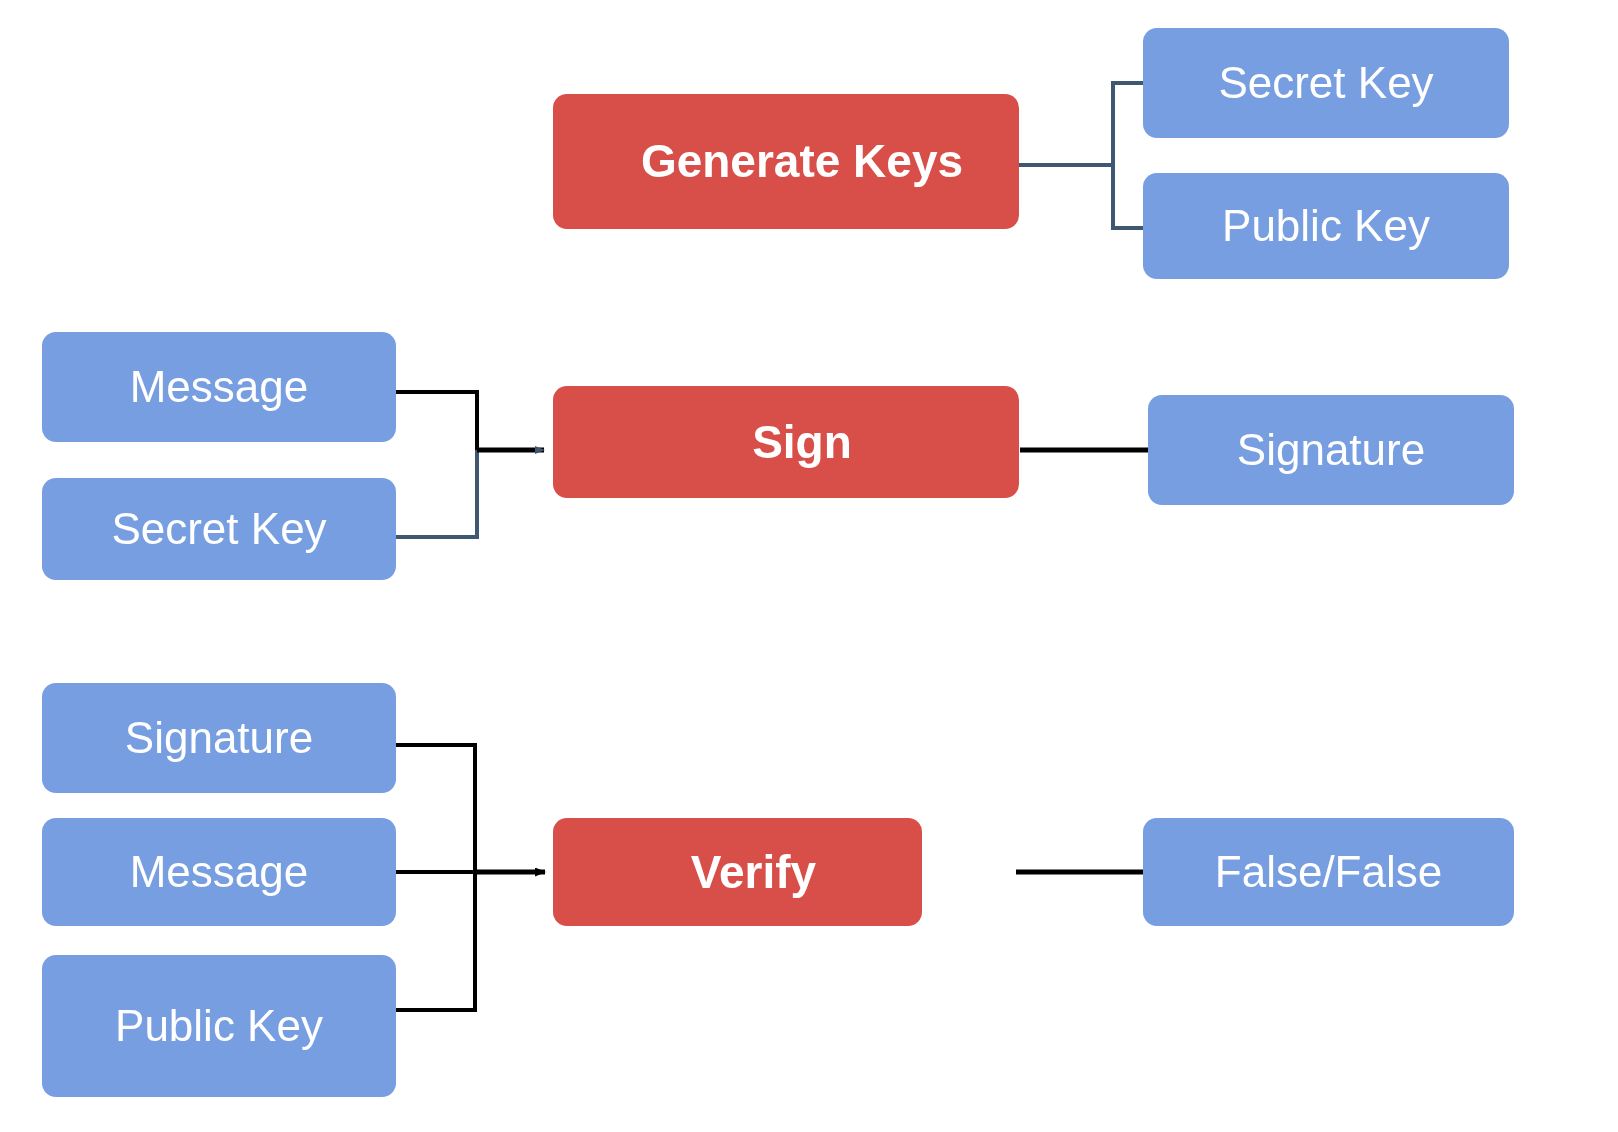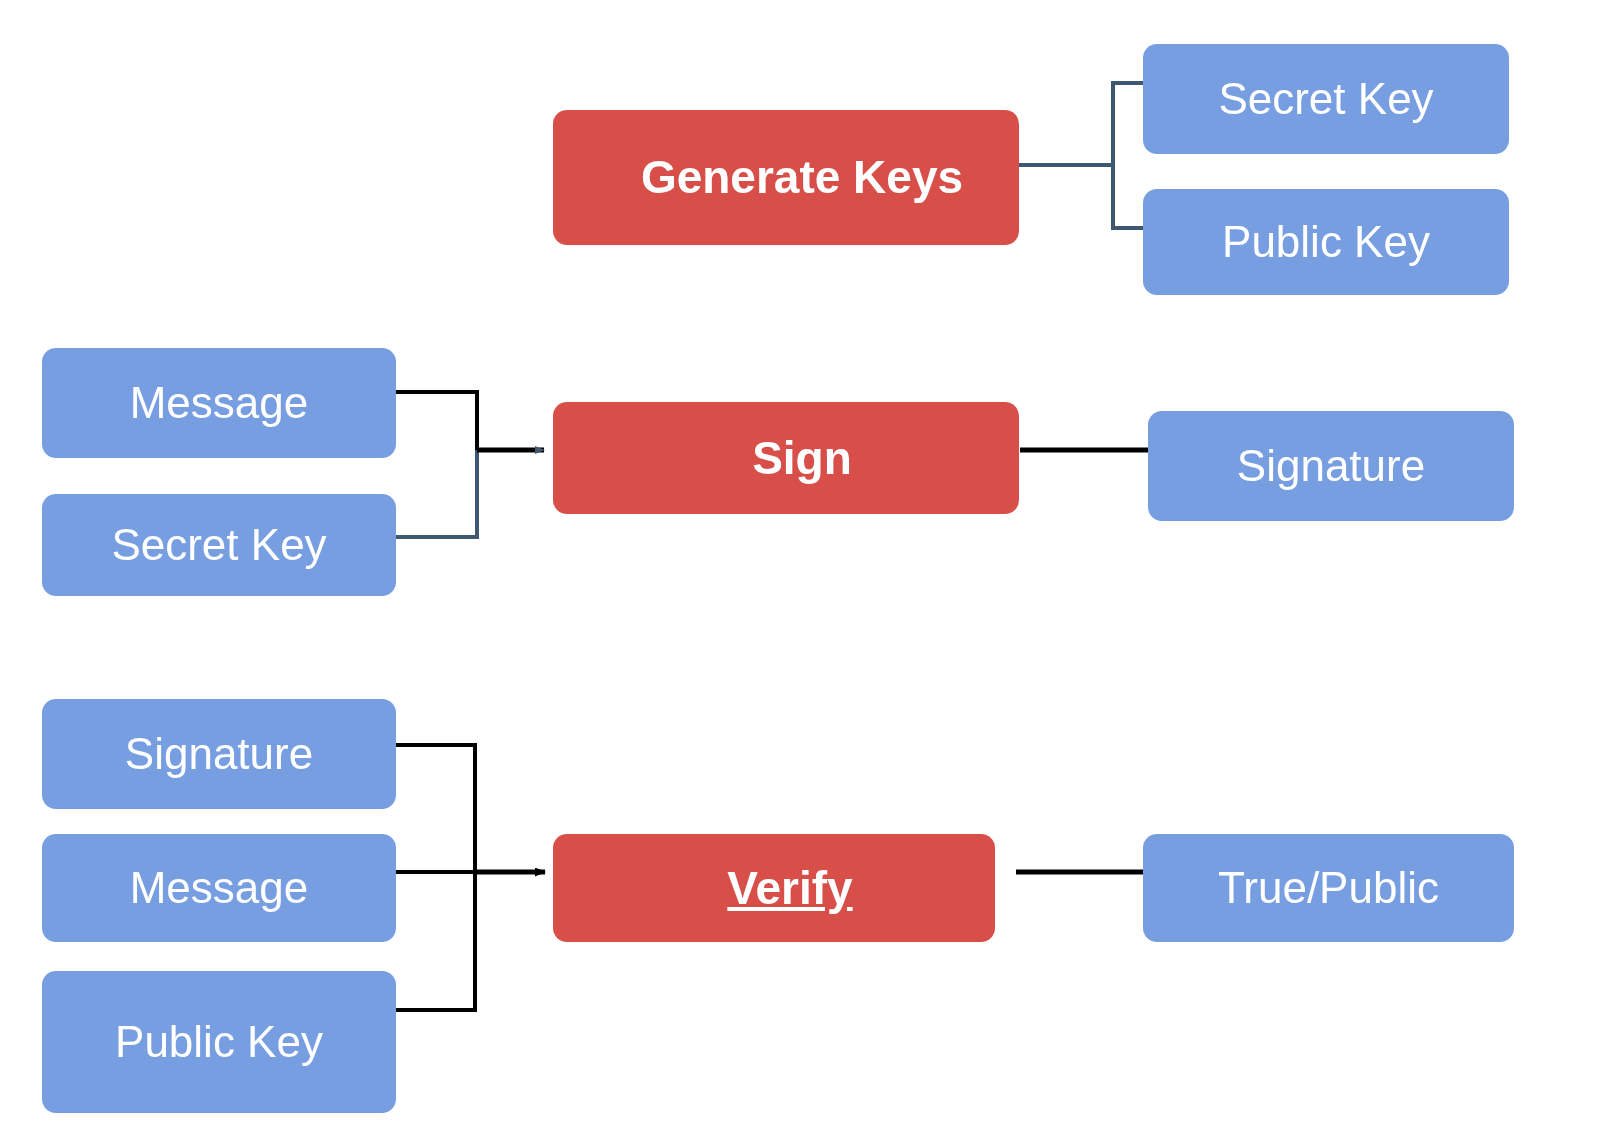--- a/index.html
+++ b/index.html
@@ -19,21 +19,20 @@
     position: absolute;
     box-sizing: border-box;
     display: flex;
     align-items: center;
     justify-content: center;
     border-radius: 14px;
     color: #ffffff;
     text-align: center;
     line-height: 1.1;
     user-select: none;
-    margin-top: 16px;
   }
   .node.blue {
     background: #779ee0;
     font-size: 44px;
     font-weight: 400;
   }
   .node.red {
     background: #d84f49;
     font-size: 42px;
     font-weight: bold;
@@ -118,17 +117,17 @@
   <div class="node red big" style="left:553px; top:386px; width:466px; height:112px;">Sign</div>
 
   <div class="node blue" style="left:1148px; top:395px; width:366px; height:110px;">Signature</div>
 
   <div class="node blue" style="left:42px; top:683px; width:354px; height:110px;">Signature</div>
 
   <div class="node blue" style="left:42px; top:818px; width:354px; height:108px;">Message</div>
 
   <div class="node blue" style="left:42px; top:955px; width:354px; height:142px;">Public Key</div>
 
-  <div class="node red big" style="left:553px; top:818px; width:442px; height:108px;text-decoration:underline;">Verify</div>
+  <div class="node red big" style="left:553px; top:818px; width:369px; height:108px;">Verify</div>
 
-  <div class="node blue" style="left:1143px; top:818px; width:371px; height:108px;">True/Public</div>
+  <div class="node blue" style="left:1143px; top:818px; width:371px; height:108px;">False/False</div>
 
 </div>
 
 </body></html>

